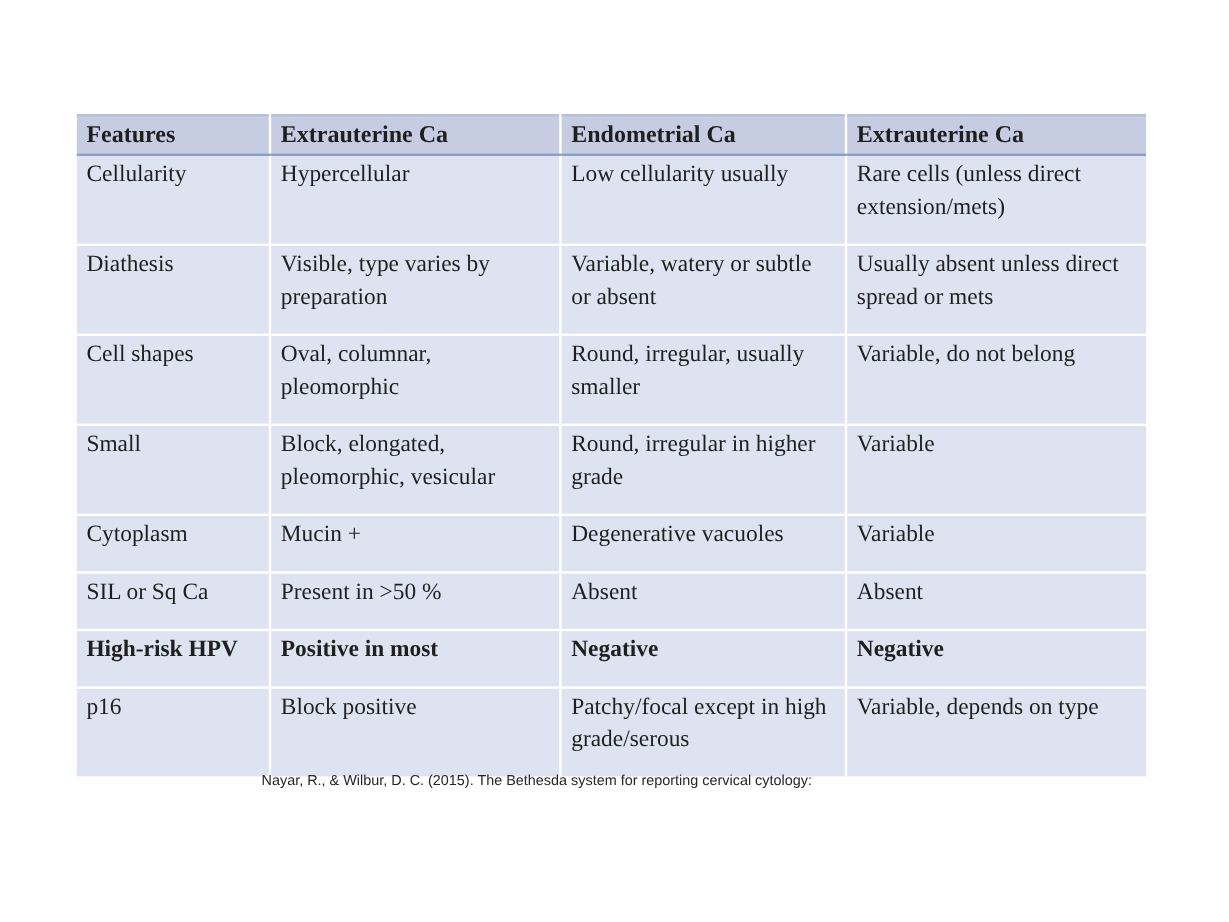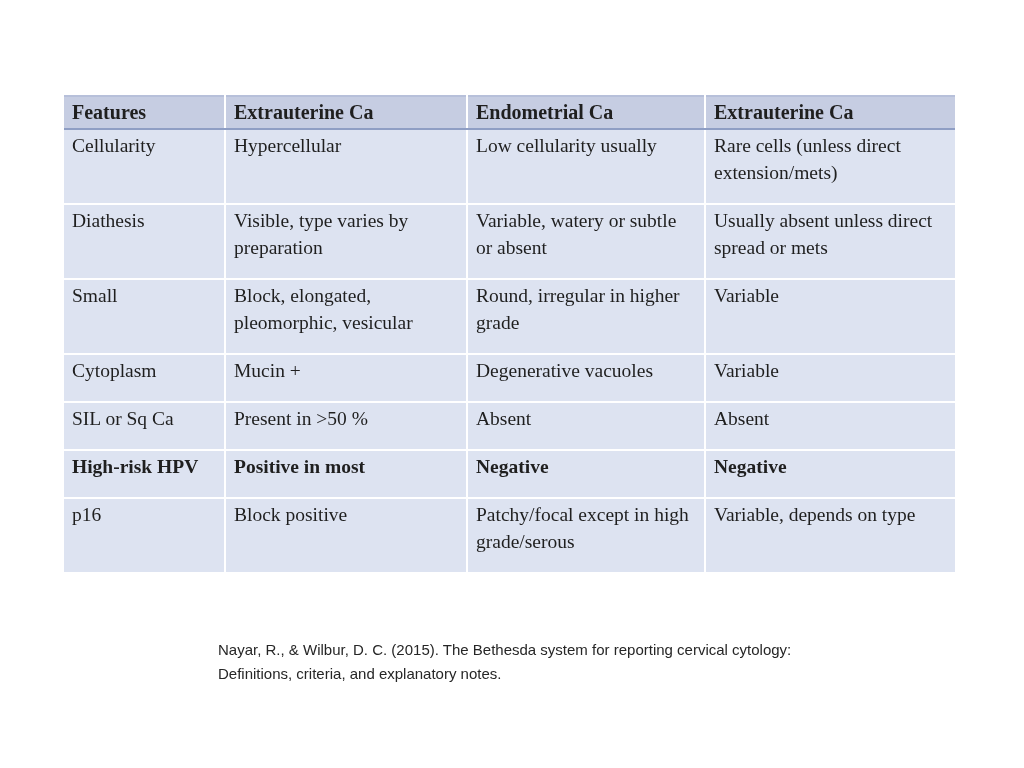--- a/index.html
+++ b/index.html
@@ -63,21 +63,21 @@
   tr.r6 { height: 28px; }
   tr.r7 { height: 29px; font-weight: bold; }
   tr.r8 { height: 56px; }
 
   .citation {
     position: absolute;
     left: 218px;
     top: 638px;
     width: 640px;
     font-family: "Liberation Sans", "DejaVu Sans", sans-serif;
-    font-size: 15px;
+    font-size: 12px;
     line-height: 24px;
     color: #262626;
   }
   .citation span { display: block; }
 </style>
 </head>
 <body>
 
 <div class="slide">
 
@@ -102,20 +102,26 @@
         <td>Hypercellular</td>
         <td>Low cellularity usually</td>
         <td>Rare cells (unless direct extension/mets)</td>
       </tr>
       <tr class="r2">
         <td>Diathesis</td>
         <td>Visible, type varies by preparation</td>
         <td>Variable, watery or subtle or absent</td>
         <td>Usually absent unless direct spread or mets</td>
       </tr>
+      <tr class="r3">
+        <td>Cell shapes</td>
+        <td>Oval, columnar, pleomorphic</td>
+        <td>Round, irregular, usually smaller</td>
+        <td>Variable, do not belong</td>
+      </tr>
       <tr class="r4">
         <td>Small</td>
         <td>Block, elongated, pleomorphic, vesicular</td>
         <td>Round, irregular in higher grade</td>
         <td>Variable</td>
       </tr>
       <tr class="r5">
         <td>Cytoplasm</td>
         <td>Mucin +</td>
         <td>Degenerative vacuoles</td>
@@ -137,16 +143,15 @@
         <td>p16</td>
         <td>Block positive</td>
         <td>Patchy/focal except in high grade/serous</td>
         <td>Variable, depends on type</td>
       </tr>
     </tbody>
   </table>
 
   <div class="citation">
     <span>Nayar, R., &amp; Wilbur, D. C. (2015). The Bethesda system for reporting cervical cytology:</span>
-    <span>Definitions, criteria, and explanatory notes.</span>
   </div>
 
 </div>
 
 </body></html>

